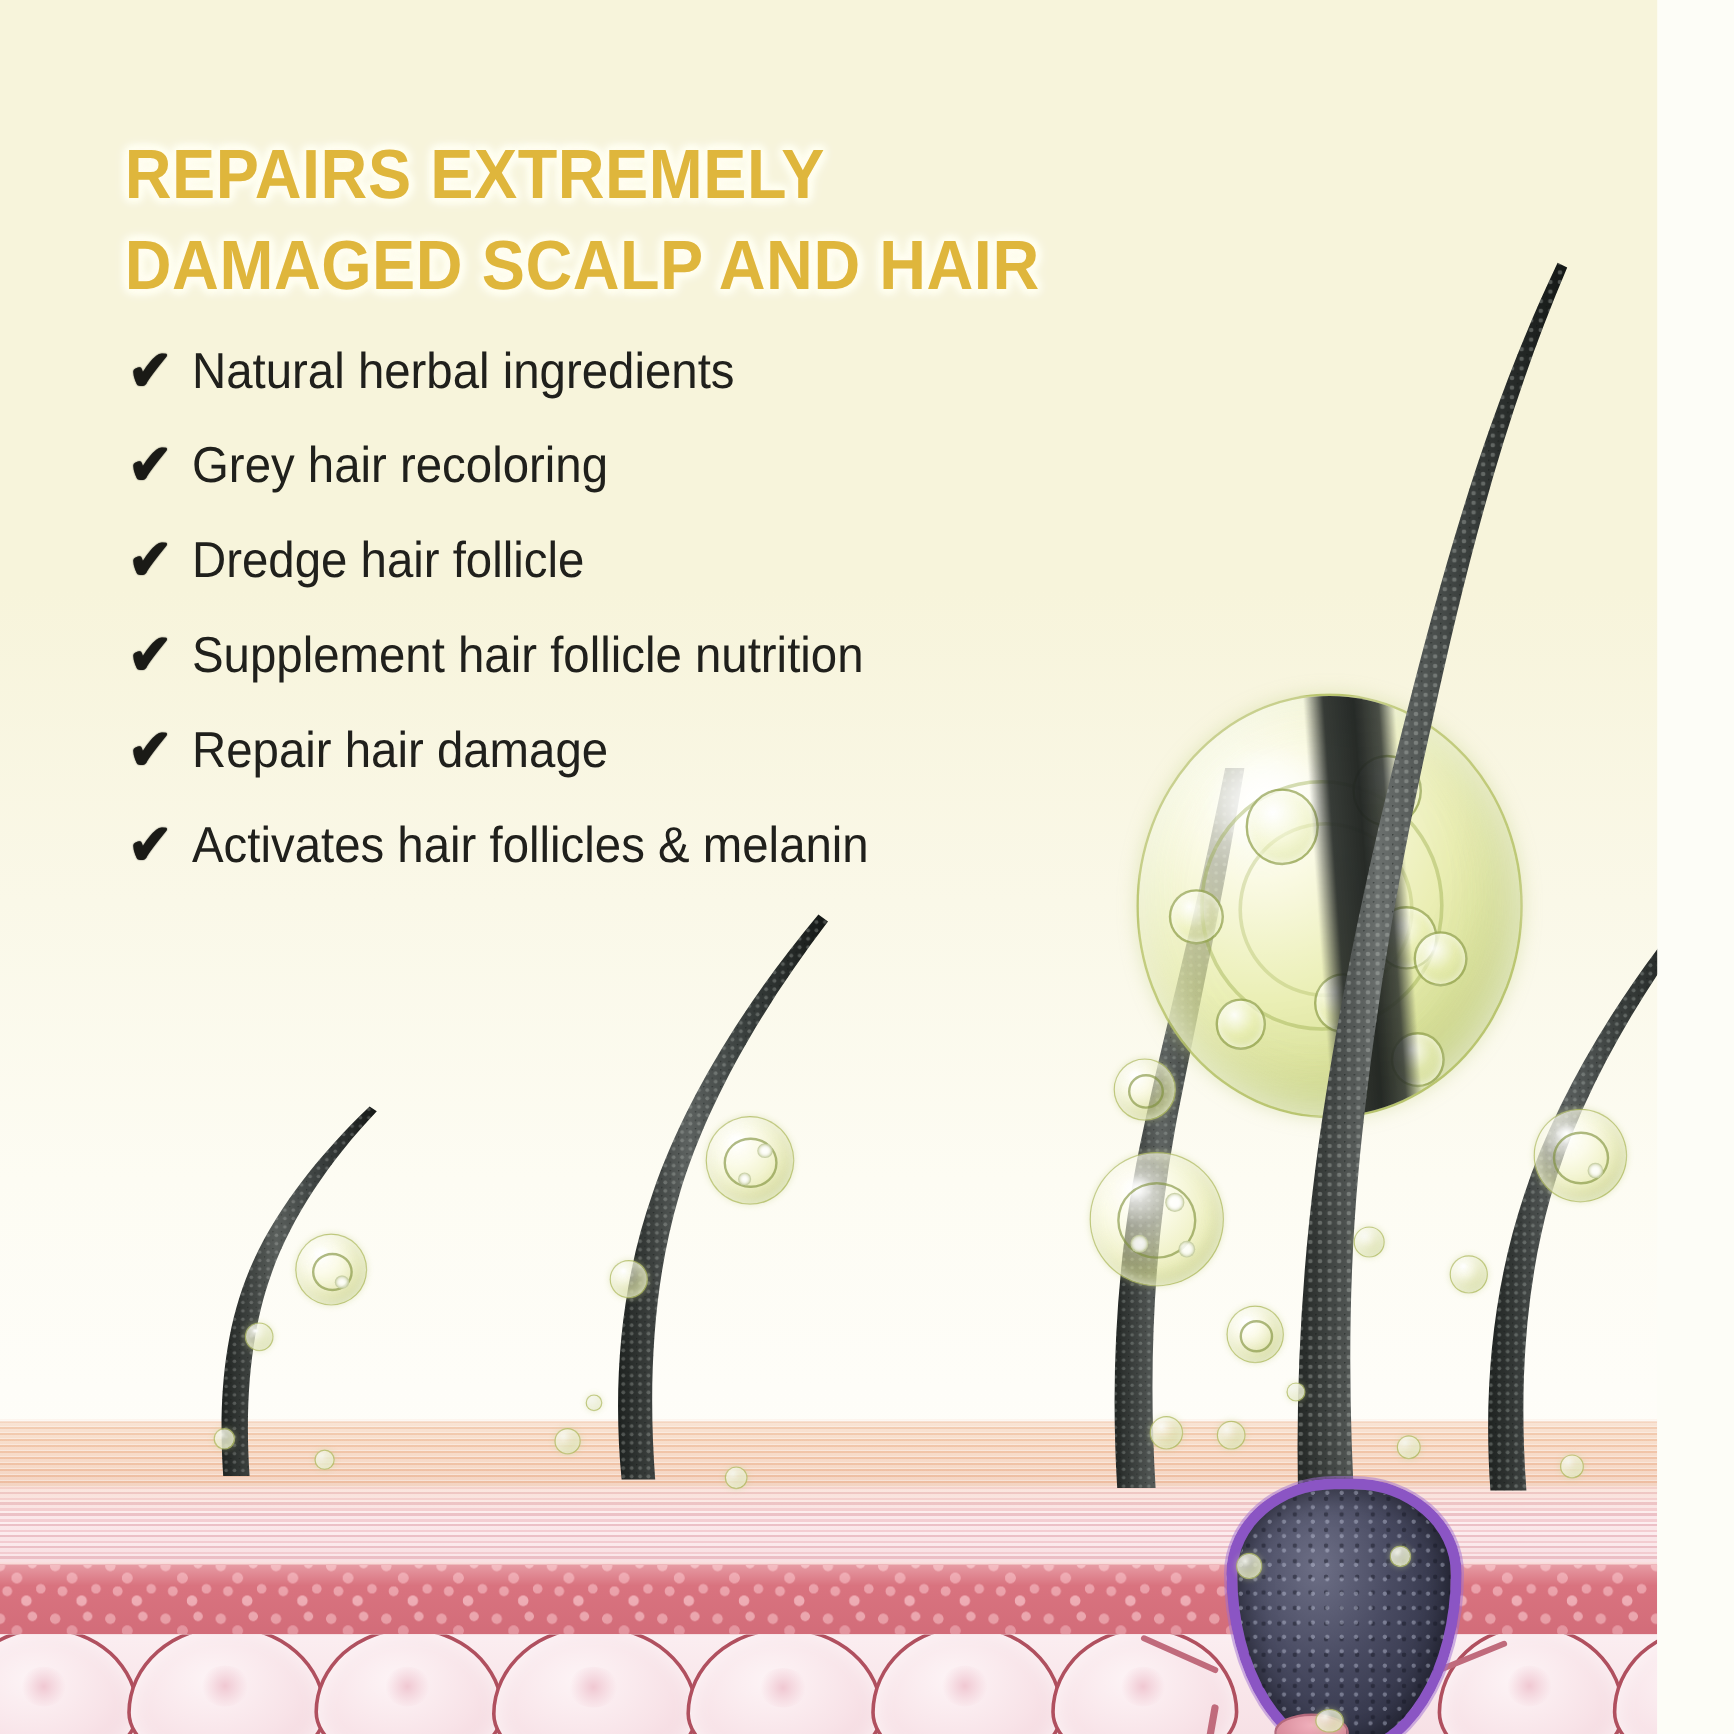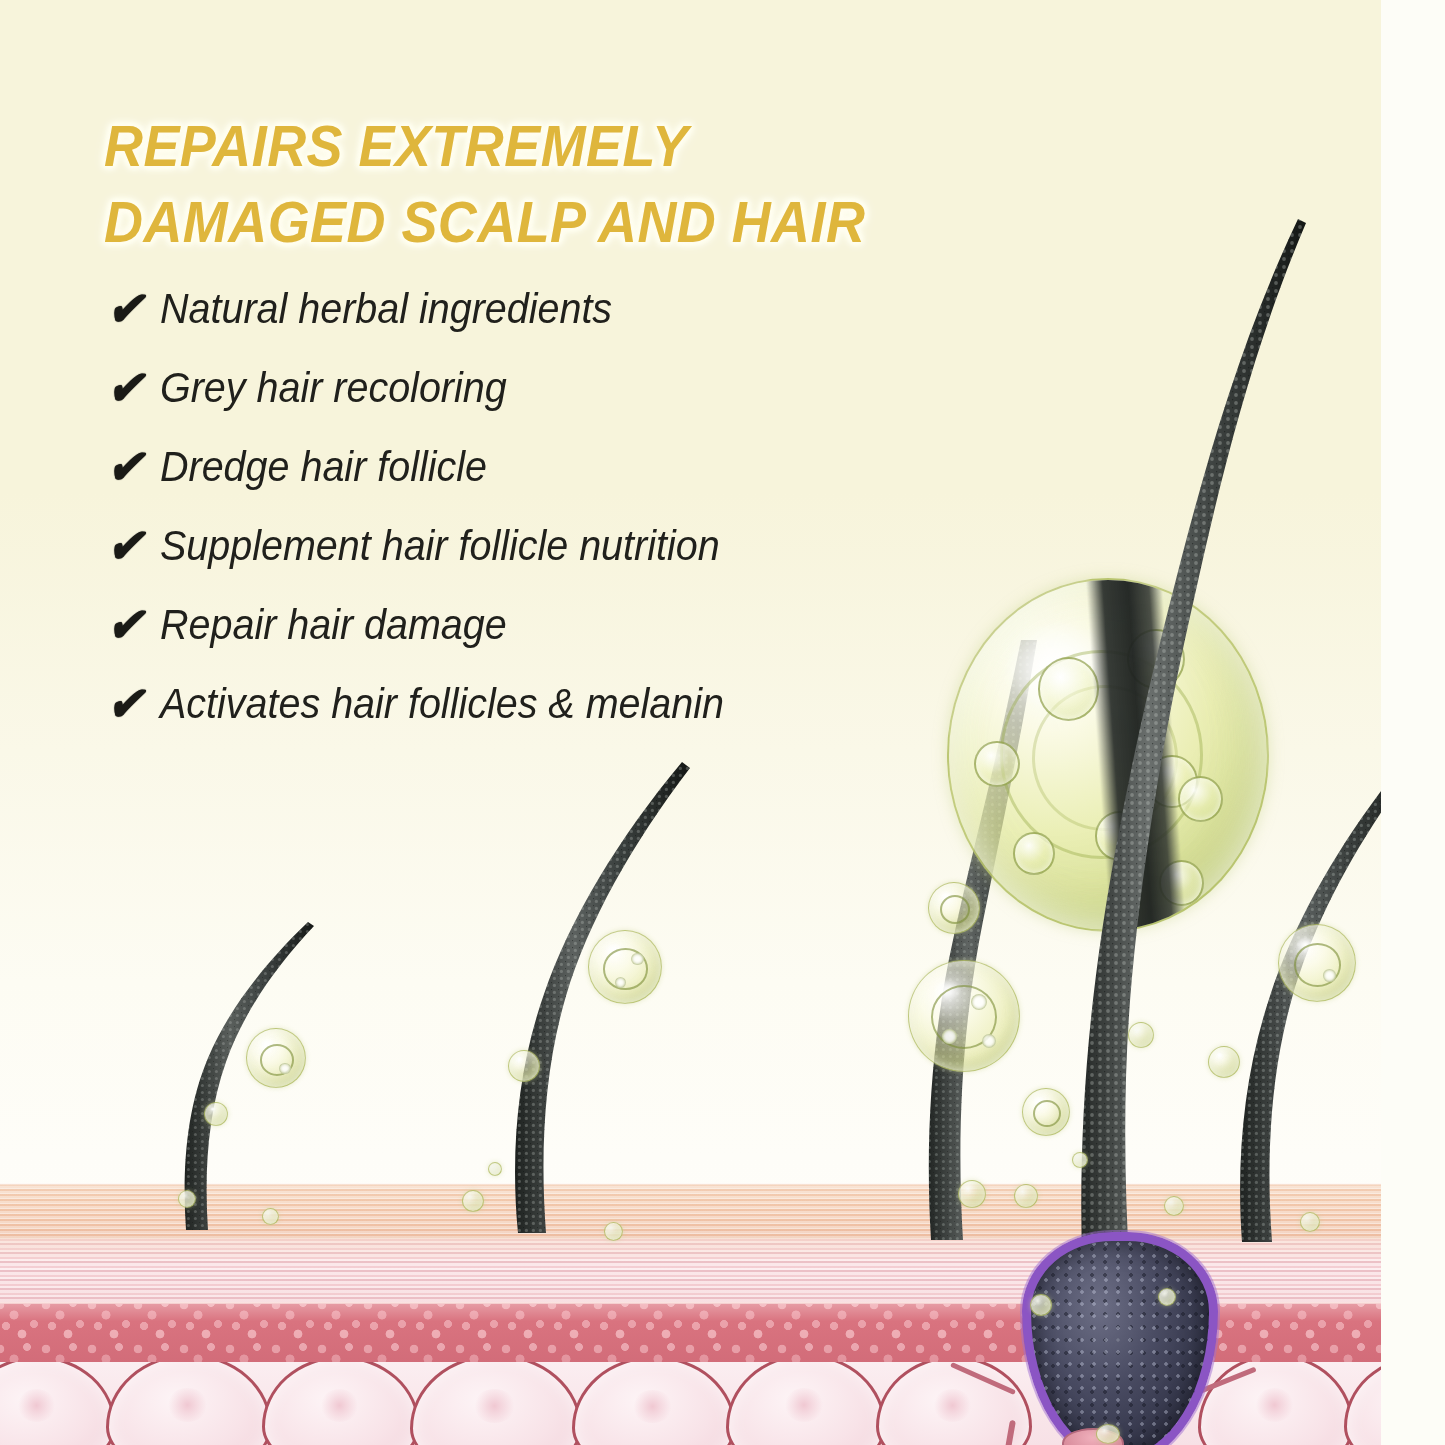--- a/index.html
+++ b/index.html
@@ -12,21 +12,20 @@
     position:relative;width:1381px;height:1445px;overflow:hidden;
     background:
       linear-gradient(to bottom,
         #f7f4db 0%,
         #f7f4db 34%,
         #faf8e8 52%,
         #fdfcf3 68%,
         #fefdf8 80%,
         #fffefb 92%,
         #fffefc 100%);
-    font-style: italic;
   }
 
   
   .headline{
     position:absolute;left:104px;top:108px;width:820px;
     font-family:"Liberation Sans", sans-serif;
     font-weight:bold;
     font-size:58px;
     line-height:76px;
     letter-spacing:0.5px;

